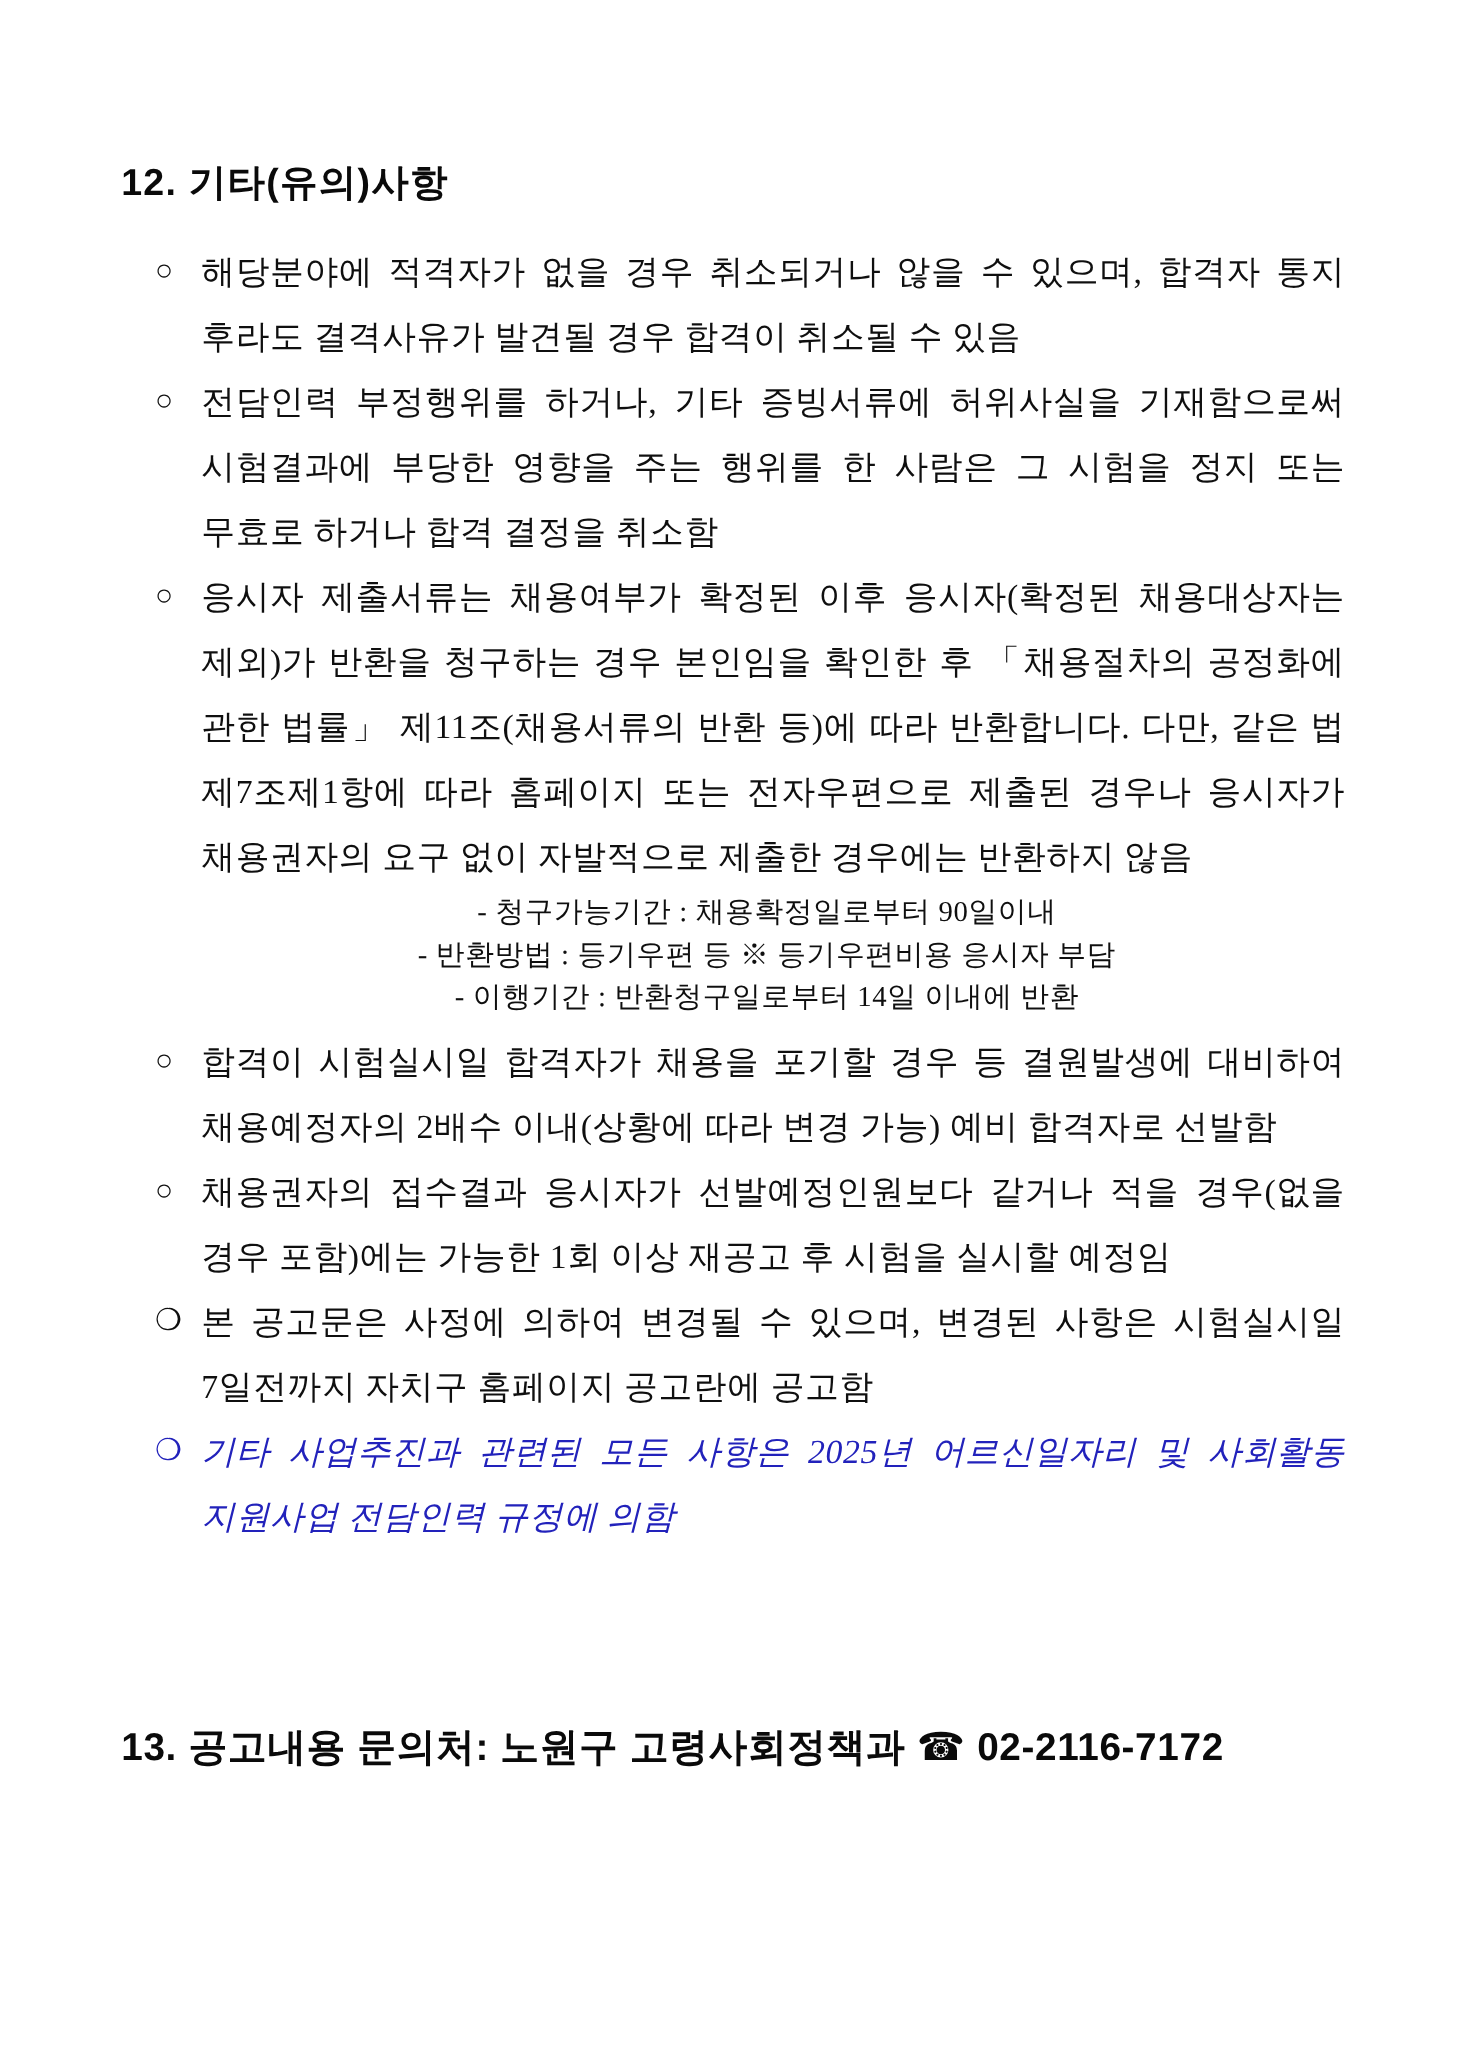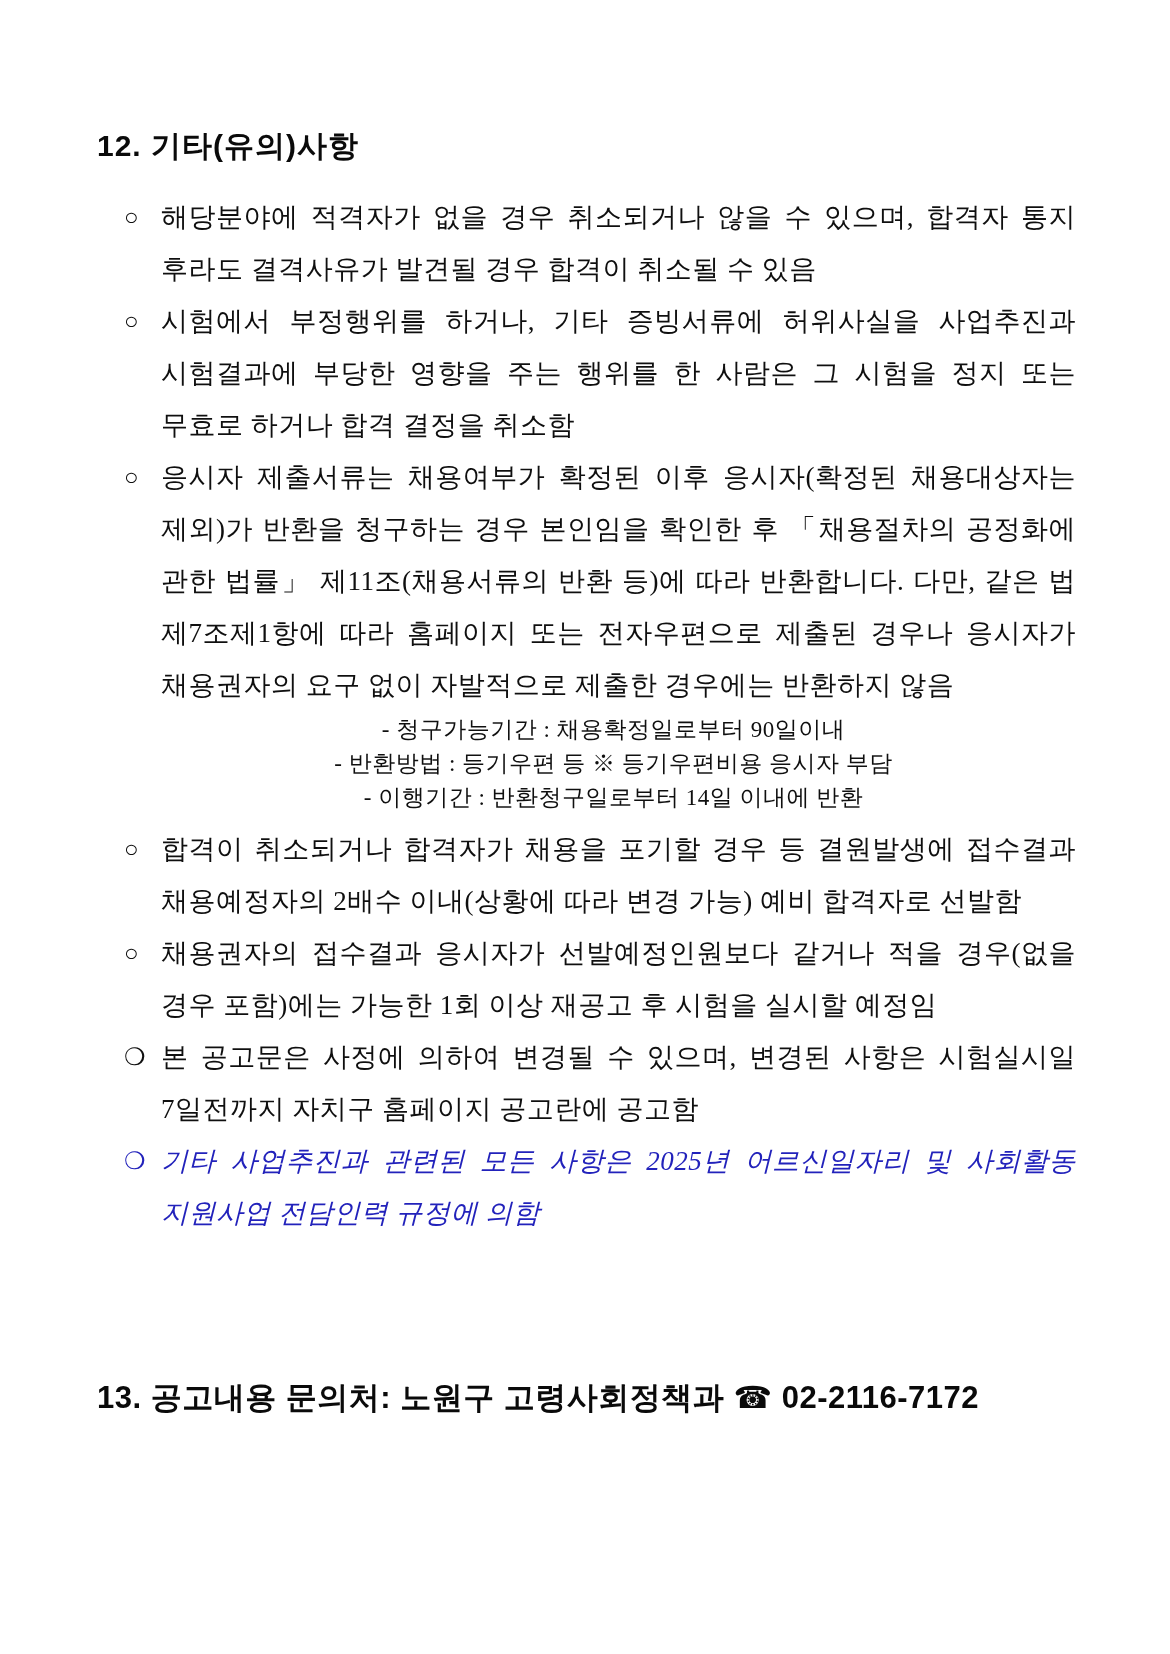--- a/index.html
+++ b/index.html
@@ -70,37 +70,37 @@
 
   <div class="sec-heading">12. 기타(유의)사항</div>
 
   <div class="bullet">
     <span class="marker">○</span>
     <span class="btext">해당분야에 적격자가 없을 경우 취소되거나 않을 수 있으며, 합격자 통지 후라도 결격사유가 발견될 경우 합격이 취소될 수 있음</span>
   </div>
 
   <div class="bullet">
     <span class="marker">○</span>
-    <span class="btext">시험에서 부정행위를 하거나, 기타 증빙서류에 허위사실을 사업추진과 시험결과에 부당한 영향을 주는 행위를 한 사람은 그 시험을 정지 또는 무효로 하거나 합격 결정을 취소함</span>
+    <span class="btext">전담인력 부정행위를 하거나, 기타 증빙서류에 허위사실을 기재함으로써 시험결과에 부당한 영향을 주는 행위를 한 사람은 그 시험을 정지 또는 무효로 하거나 합격 결정을 취소함</span>
   </div>
 
   <div class="bullet">
     <span class="marker">○</span>
     <span class="btext">응시자 제출서류는 채용여부가 확정된 이후 응시자(확정된 채용대상자는 제외)가 반환을 청구하는 경우 본인임을 확인한 후 「채용절차의 공정화에 관한 법률」 제11조(채용서류의 반환 등)에 따라 반환합니다. 다만, 같은 법 제7조제1항에 따라 홈페이지 또는 전자우편으로 제출된 경우나 응시자가 채용권자의 요구 없이 자발적으로 제출한 경우에는 반환하지 않음</span>
   </div>
 
   <div class="sub-items">
     <div class="sub-item">- 청구가능기간 : 채용확정일로부터 90일이내</div>
     <div class="sub-item">- 반환방법 : 등기우편 등 ※ 등기우편비용 응시자 부담</div>
     <div class="sub-item">- 이행기간 : 반환청구일로부터 14일 이내에 반환</div>
   </div>
 
   <div class="bullet">
     <span class="marker">○</span>
-    <span class="btext">합격이 취소되거나 합격자가 채용을 포기할 경우 등 결원발생에 접수결과 채용예정자의 2배수 이내(상황에 따라 변경 가능) 예비 합격자로 선발함</span>
+    <span class="btext">합격이 시험실시일 합격자가 채용을 포기할 경우 등 결원발생에 대비하여 채용예정자의 2배수 이내(상황에 따라 변경 가능) 예비 합격자로 선발함</span>
   </div>
 
   <div class="bullet">
     <span class="marker">○</span>
     <span class="btext">채용권자의 접수결과 응시자가 선발예정인원보다 같거나 적을 경우(없을 경우 포함)에는 가능한 1회 이상 재공고 후 시험을 실시할 예정임</span>
   </div>
 
   <div class="bullet">
     <span class="marker">❍</span>
     <span class="btext">본 공고문은 사정에 의하여 변경될 수 있으며, 변경된 사항은 시험실시일 7일전까지 자치구 홈페이지 공고란에 공고함</span>

